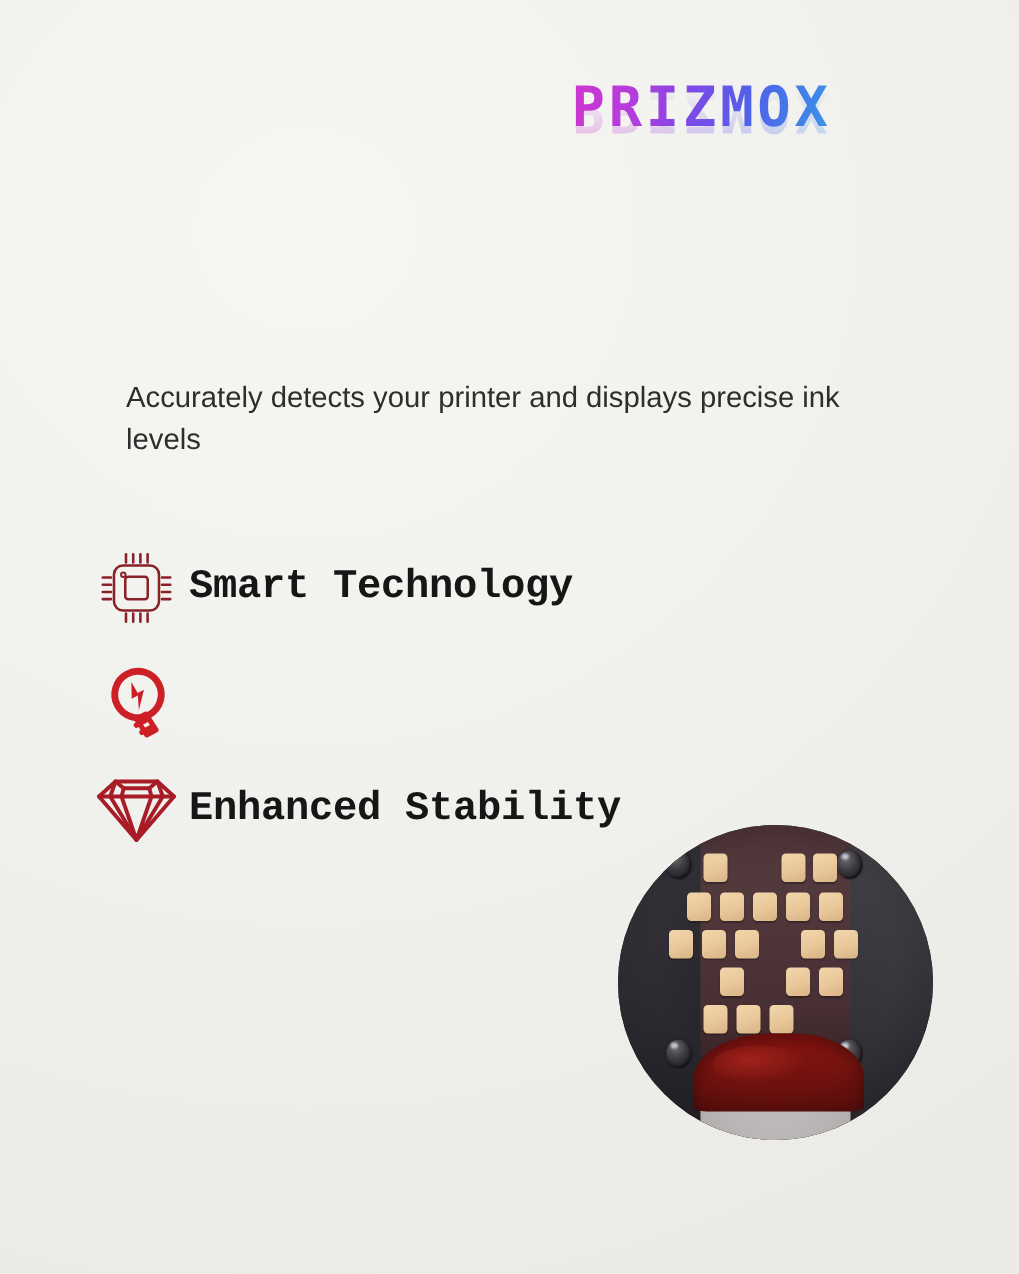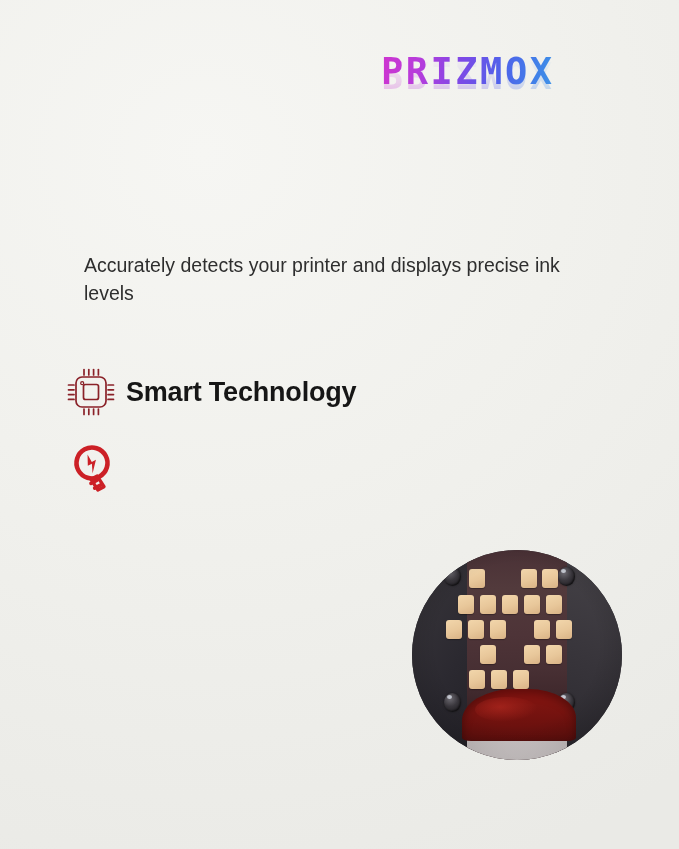--- a/index.html
+++ b/index.html
@@ -114,20 +114,21 @@
   .features {
     position: absolute;
     left: 56px;
     top: 355px;
     width: 520px;
   }
   .feature-row {
     display: flex;
     align-items: center;
     height: 74px;
+    font-family: Liberation Mono, monospace;
   }
   .feature-icon {
     width: 70px;
     min-width: 70px;
     height: 62px;
     display: flex;
     align-items: center;
     justify-content: center;
   }
   .feature-label {
@@ -303,20 +304,36 @@
             <g stroke="#cc2026" stroke-width="3.6" stroke-linecap="round" fill="none">
               <line x1="18.5" y1="42.5" x2="25.5" y2="42.5"></line>
               <line x1="19.5" y1="48.5" x2="26.5" y2="48.5"></line>
             </g>
             <path d="M20.5 39 L27.5 39 L28.5 51.5 L21.5 51.5 Z" fill="none" stroke="#cc2026" stroke-width="3.4" stroke-linejoin="round"></path>
           </g>
         </svg>
       </span>
     </div>
 
+    <div class="feature-row">
+      <span class="feature-icon">
+        <svg width="60" height="56" viewBox="0 0 60 56" aria-hidden="true">
+          <g fill="none" stroke="#a81c28" stroke-width="2.6" stroke-linejoin="round" stroke-linecap="round">
+            <path d="M5 19 L16 9 L44 9 L55 19 L30 48 Z"></path>
+            <path d="M5 19 L55 19"></path>
+            <path d="M16 9 L12.5 19 L30 48 L47.5 19 L44 9"></path>
+            <path d="M21.5 13.5 L38.5 13.5"></path>
+            <path d="M16 9 L21.5 13.5 M44 9 L38.5 13.5"></path>
+            <path d="M21.5 13.5 L20 19 M38.5 13.5 L40 19"></path>
+            <path d="M20 19 L30 48 L40 19"></path>
+          </g>
+        </svg>
+      </span>
+      <span class="feature-label">Enhanced Stability</span>
+    </div>
 
   </div>
 
   <div class="photo-circle">
     <div class="photo-inner">
       <div class="housing-left"></div>
       <div class="housing-right"></div>
       <div class="cartridge"></div>
 
       <div class="screw" style="left:32px; top:17px;"></div>

